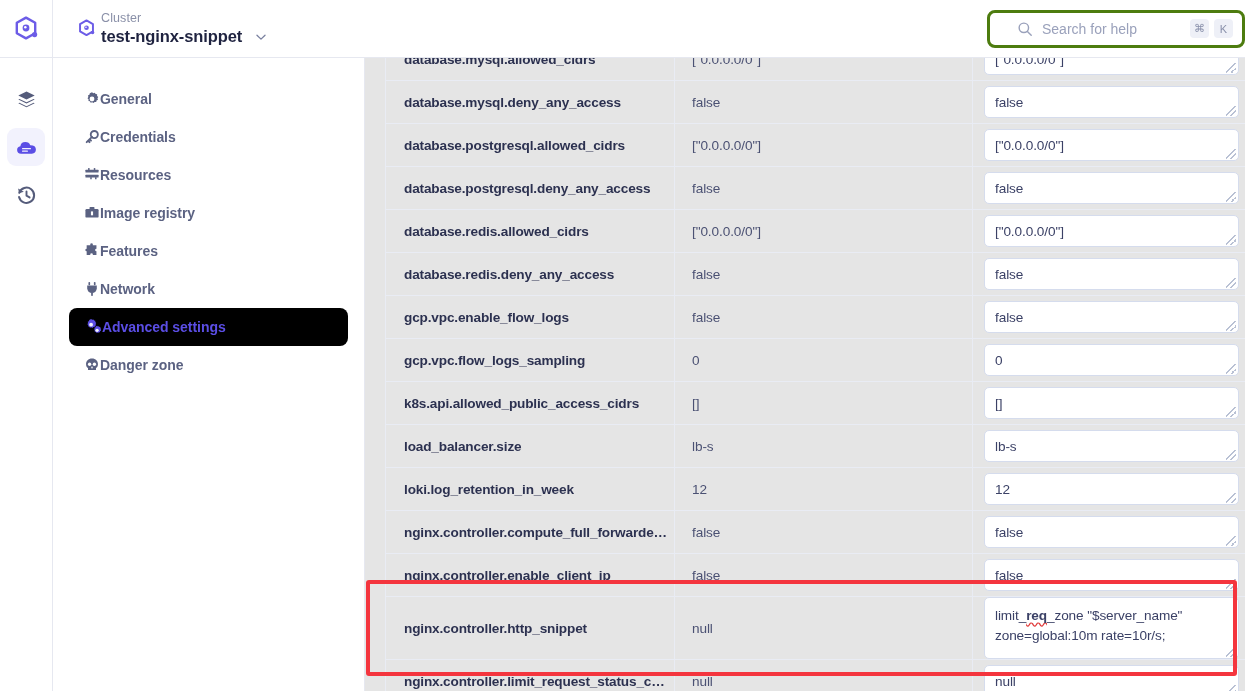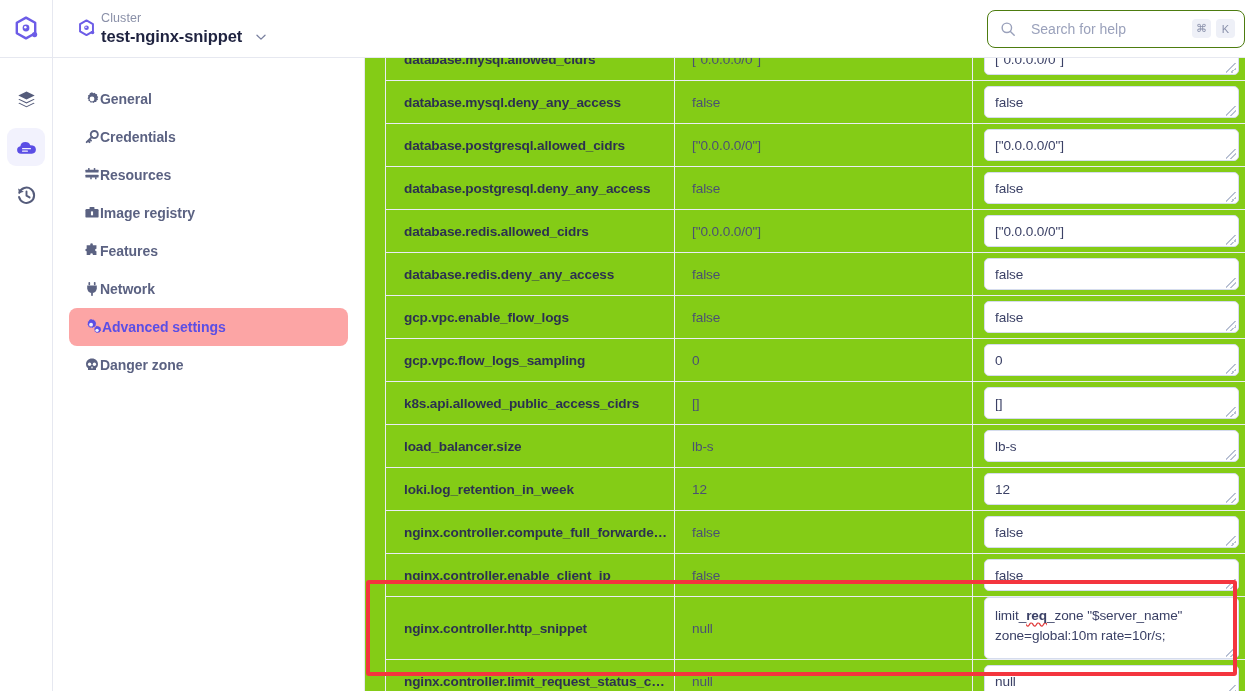--- a/index.html
+++ b/index.html
@@ -45,24 +45,24 @@
   }
   .chev { color: #7a81a0; display:flex; align-items:center; }
 
   .search-wrap {
     display: flex; align-items: center;
     margin-left: auto;
     padding-right: 0px;
   }
   .searchbox {
     width: 258px; height: 38px;
-    border: 1px solid #4d7c0f; border-radius: 8px;
+    border: 3px solid #4d7c0f; border-radius: 8px;
     display: flex; align-items: center;
-    padding: 0 9px 0 12px;
-    gap: 15px;
+    padding: 0 9px 0 27px;
+    gap: 9px;
     background: #fff;
   }
   .search-icon { color: #9aa1bb; display: flex; align-items: center; }
   .search-ph { font-size: 14px; color: #9aa1bb; flex: 1; line-height: 18px; }
   .kbd-group { display: flex; gap: 5px; }
   .kbd {
     min-width: 19px; height: 19px;
     background: #eef0f7; border-radius: 4px;
     display: flex; align-items: center; justify-content: center;
     font-size: 11px; color: #8a91ab; padding: 0 4px;
@@ -99,28 +99,28 @@
     height: 38px;
     display: flex; align-items: center;
     padding: 0 14px;
     border-radius: 8px;
     margin-bottom: 0px;
     color: #5b6282;
   }
   .nav-item + .nav-item { margin-top: 0px; }
   .nav-icon { width: 17px; min-width:17px; display: flex; align-items: center; justify-content: center; color: #5b6282; }
   .nav-label { font-size: 14px; font-weight: 600; color: #5b6282; letter-spacing: -.05px; }
-  .nav-item.active { background: #fca5a5; padding-left: 16px; }
+  .nav-item.active { background: #000000; padding-left: 16px; }
   .nav-item.active .nav-label { color: #5b4ee5; }
   .nav-item.active .nav-icon { color: #5b4ee5; }
 
   
   .content {
     flex: 1; min-width: 0;
-    background: #84cc16;
+    background: #e5e5e5;
     padding-left: 20px;
     position: relative;
     overflow: hidden;
   }
   .table-scroll {
     position: absolute;
     left: 20px; right: 0; top: -21px; bottom: 0;
     overflow: hidden;
   }
   table.settings {

